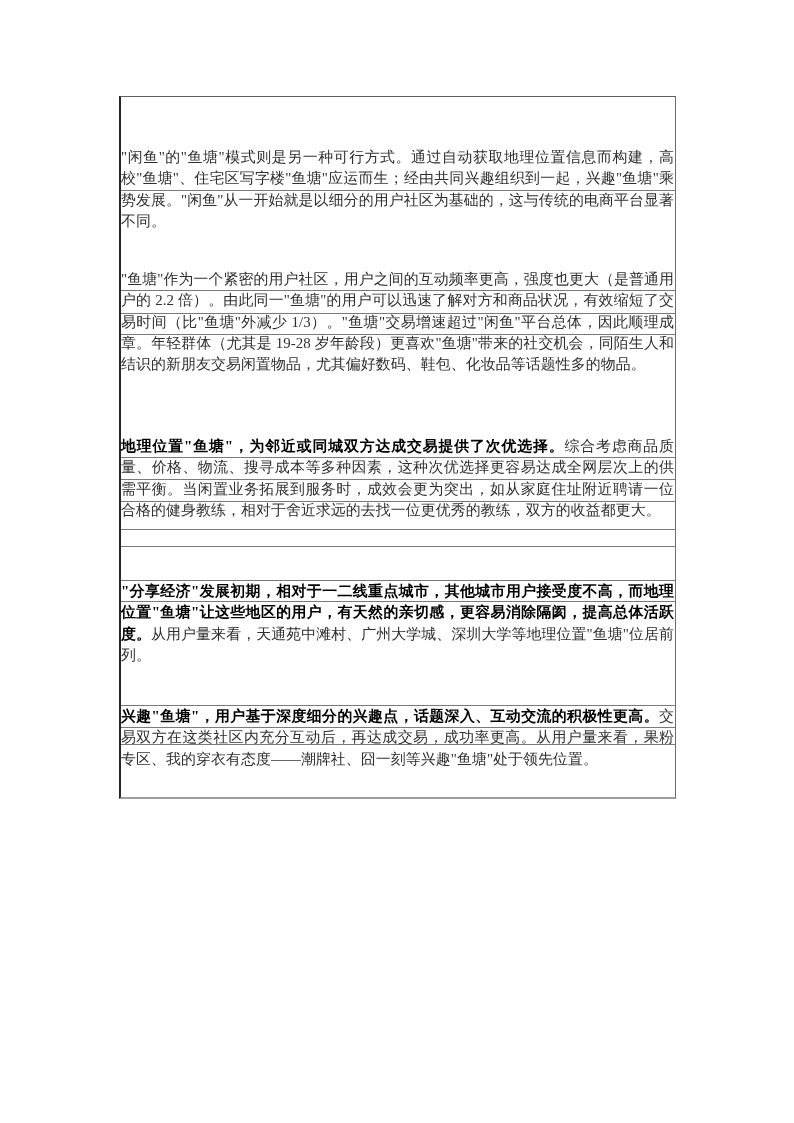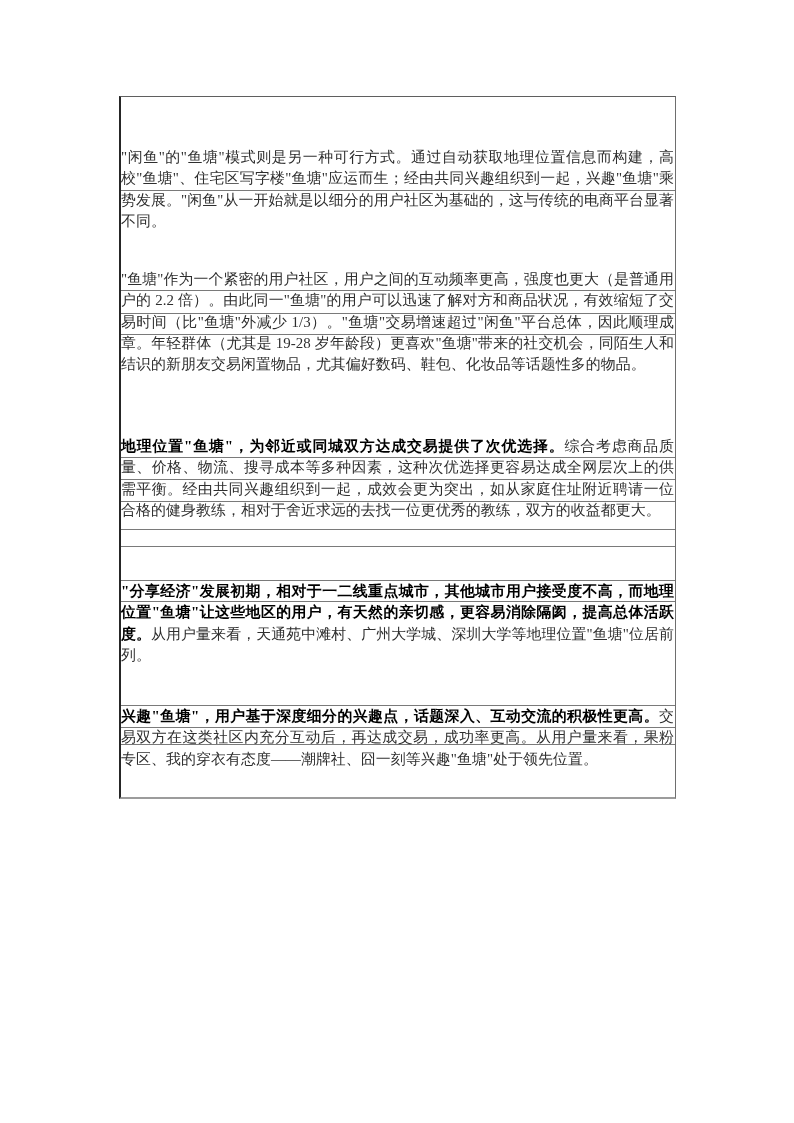--- a/index.html
+++ b/index.html
@@ -63,19 +63,19 @@
     <div class="row-line" style="top:504px"></div>
     <div class="row-line" style="top:608px"></div>
     <div class="row-line" style="top:630px"></div>
     <div class="row-line" style="top:647px"></div>
   </div>
 
   <div class="para" style="top:147px"><span class="lead-bold"></span><span>"闲鱼"的"鱼塘"模式则是另一种可行方式。通过自动获取地理位置信息而构建，高校"鱼塘"、住宅区写字楼"鱼塘"应运而生；经由共同兴趣组织到一起，兴趣"鱼塘"乘势发展。"闲鱼"从一开始就是以细分的用户社区为基础的，这与传统的电商平台显著不同。</span></div>
 
   <div class="para" style="top:269px"><span class="lead-bold"></span><span>"鱼塘"作为一个紧密的用户社区，用户之间的互动频率更高，强度也更大（是普通用户的 2.2 倍）。由此同一"鱼塘"的用户可以迅速了解对方和商品状况，有效缩短了交易时间（比"鱼塘"外减少 1/3）。"鱼塘"交易增速超过"闲鱼"平台总体，因此顺理成章。年轻群体（尤其是 19-28 岁年龄段）更喜欢"鱼塘"带来的社交机会，同陌生人和结识的新朋友交易闲置物品，尤其偏好数码、鞋包、化妆品等话题性多的物品。</span></div>
 
-  <div class="para" style="top:436px"><span class="lead-bold">地理位置"鱼塘"，为邻近或同城双方达成交易提供了次优选择。</span><span>综合考虑商品质量、价格、物流、搜寻成本等多种因素，这种次优选择更容易达成全网层次上的供需平衡。经由共同兴趣组织到一起，成效会更为突出，如从家庭住址附近聘请一位合格的健身教练，相对于舍近求远的去找一位更优秀的教练，双方的收益都更大。</span></div>
+  <div class="para" style="top:436px"><span class="lead-bold">地理位置"鱼塘"，为邻近或同城双方达成交易提供了次优选择。</span><span>综合考虑商品质量、价格、物流、搜寻成本等多种因素，这种次优选择更容易达成全网层次上的供需平衡。当闲置业务拓展到服务时，成效会更为突出，如从家庭住址附近聘请一位合格的健身教练，相对于舍近求远的去找一位更优秀的教练，双方的收益都更大。</span></div>
 
   <div class="para" style="top:581px"><span class="lead-bold">"分享经济"发展初期，相对于一二线重点城市，其他城市用户接受度不高，而地理位置"鱼塘"让这些地区的用户，有天然的亲切感，更容易消除隔阂，提高总体活跃度。</span><span>从用户量来看，天通苑中滩村、广州大学城、深圳大学等地理位置"鱼塘"位居前列。</span></div>
 
   <div class="para" style="top:706px"><span class="lead-bold">兴趣"鱼塘"，用户基于深度细分的兴趣点，话题深入、互动交流的积极性更高。</span><span>交易双方在这类社区内充分互动后，再达成交易，成功率更高。从用户量来看，果粉专区、我的穿衣有态度——潮牌社、囧一刻等兴趣"鱼塘"处于领先位置。</span></div>
 
 </div>
 
 </body></html>

